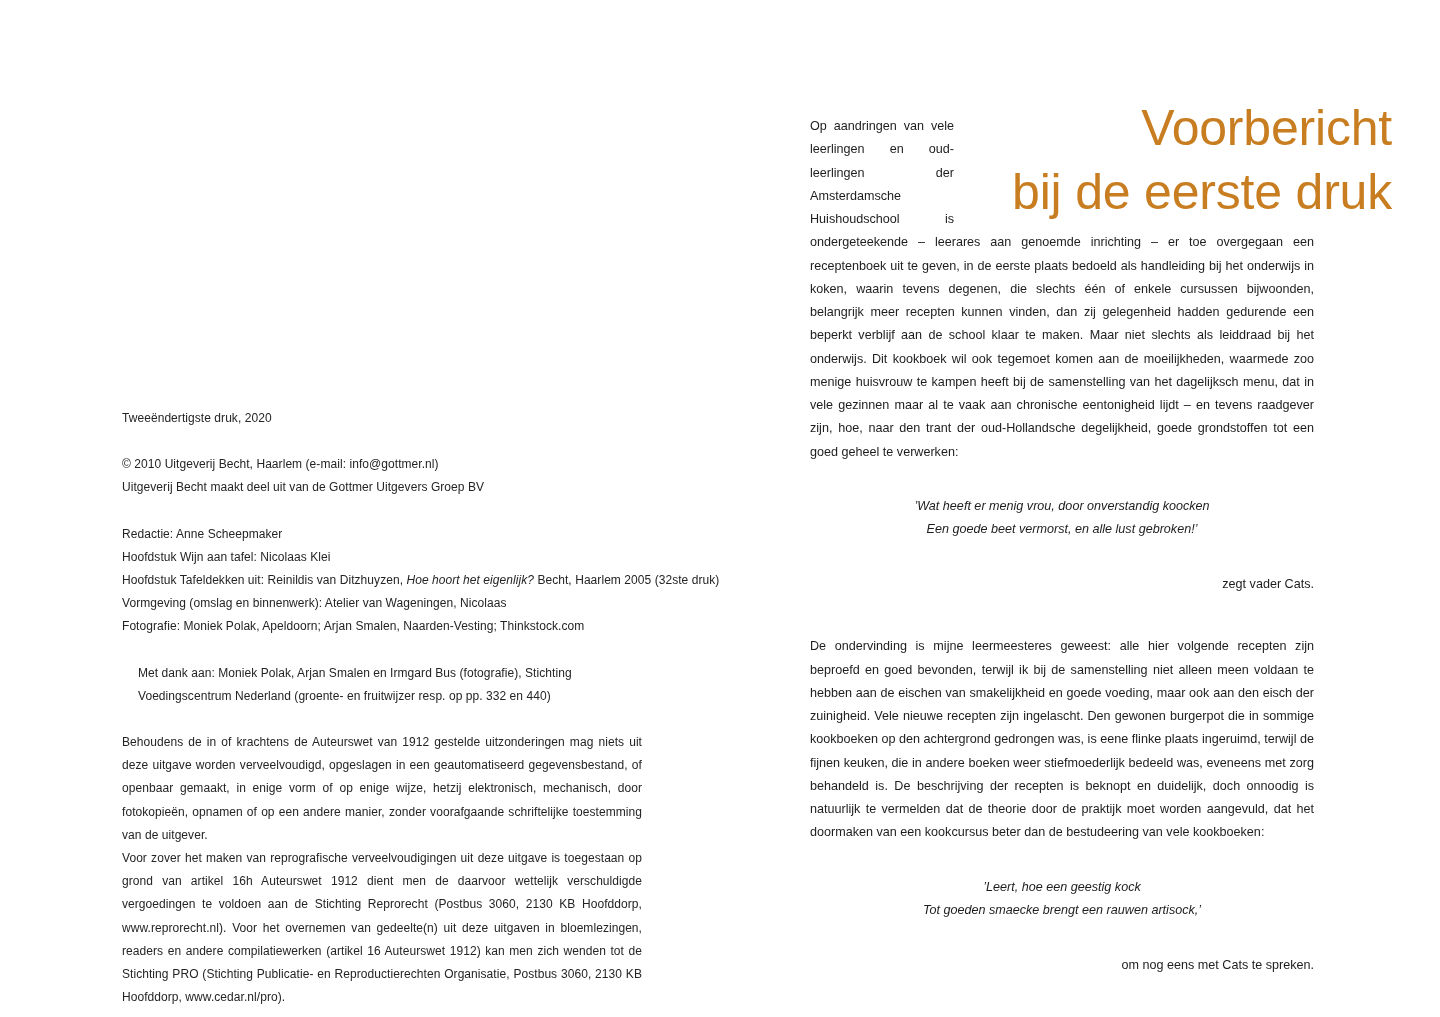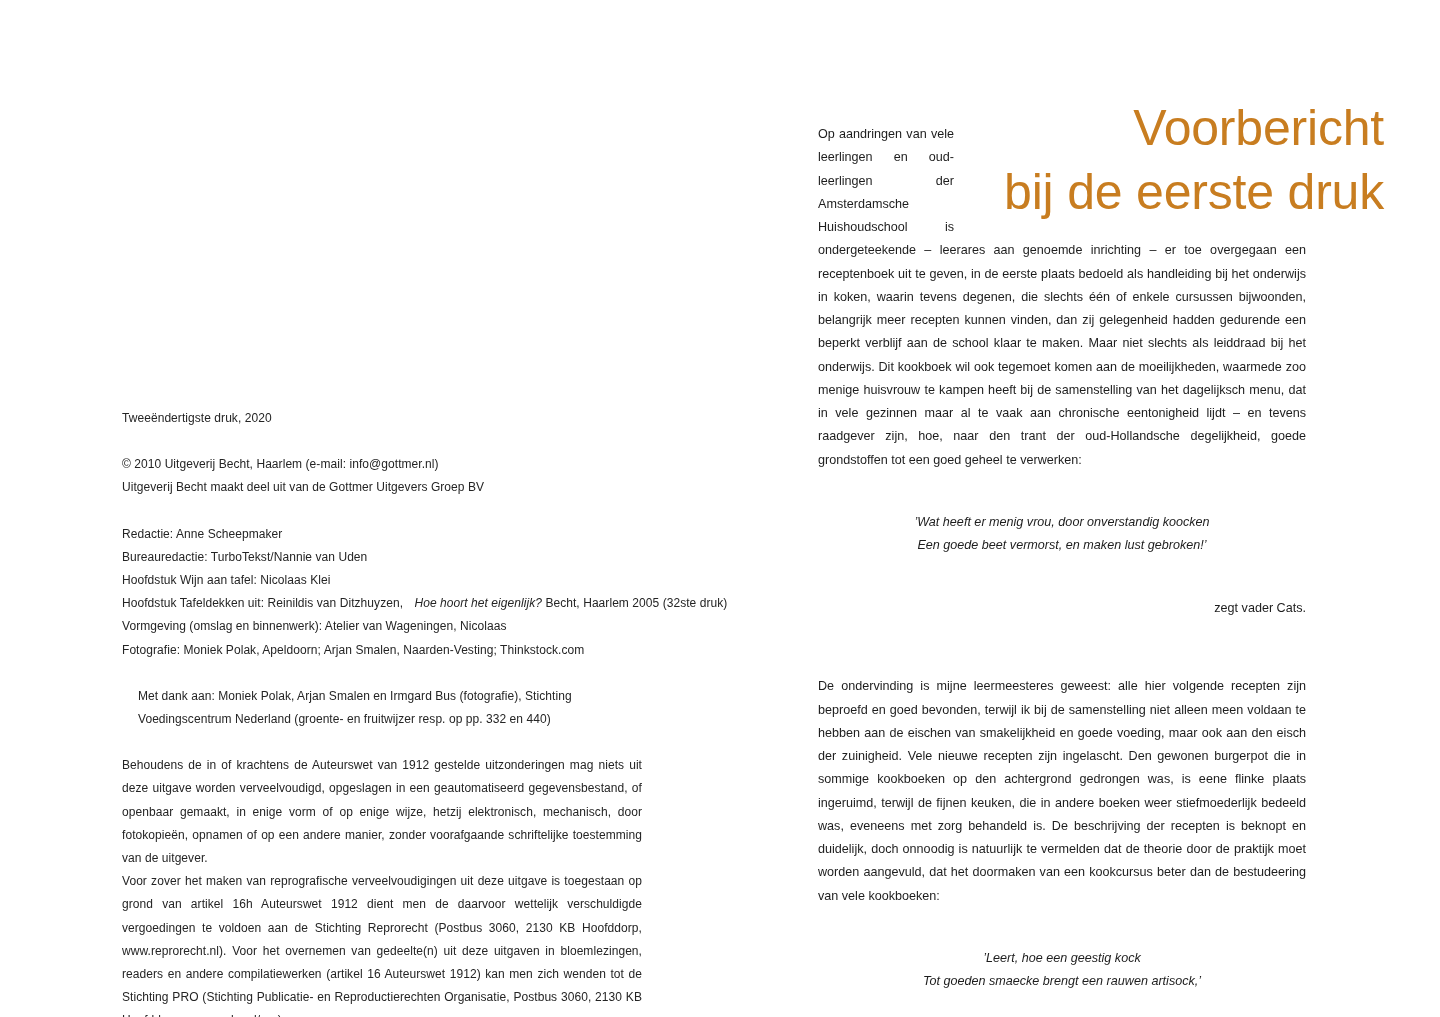--- a/index.html
+++ b/index.html
@@ -50,35 +50,34 @@
     white-space: nowrap;
   }
   .colophon .para {
     text-align: justify;
     white-space: normal;
   }
   .colophon .para-last {
     text-align: left;
   }
   .colophon i {
-    margin-left: 8px;
   }
 
   
   .page-right {
     position: absolute;
     left: 720px;
     top: 0;
     width: 720px;
     height: 1017px;
   }
 
   .chapter-title {
     position: absolute;
-    right: 56px;
+    right: 48px;
     top: 96px;
     width: 560px;
     text-align: right;
     color: #c87d20;
     font-size: 50px;
     line-height: 64px;
     font-weight: 400;
     letter-spacing: -0.004em;
     white-space: nowrap;
   }
@@ -96,21 +95,21 @@
     color: #1d1d1d;
   }
 
   .float-head {
     float: right;
     width: 368px;
     height: 124px;
   }
 
   .body-col p {
-    margin: 16px;
+    margin: 8px;
     text-align: justify;
     text-justify: inter-word;
   }
   .body-col p.lead {
     text-align: justify;
   }
   .body-col p.ragged {
     text-align: right;
   }
   .body-col .gap {
@@ -141,21 +140,20 @@
         <span class="line">Tweeëndertigste druk, 2020</span>
       </div>
 
       <div class="blk">
         <span class="line">© 2010 Uitgeverij Becht, Haarlem (e-mail: info@gottmer.nl)</span>
         <span class="line">Uitgeverij Becht maakt deel uit van de Gottmer Uitgevers Groep BV</span>
       </div>
 
       <div class="blk">
         <span class="line">Redactie: Anne Scheepmaker</span>
-        <span class="line">Bureauredactie: TurboTekst/Nannie van Uden</span>
         <span class="line">Hoofdstuk Wijn aan tafel: Nicolaas Klei</span>
         <span class="line"><span>Hoofdstuk Tafeldekken uit: Reinildis van Ditzhuyzen, </span><i>Hoe hoort het eigenlijk?</i><span> Becht, Haarlem 2005 (32ste druk)</span></span>
         <span class="line">Vormgeving (omslag en binnenwerk): Atelier van Wageningen, Nicolaas</span>
         <span class="line">Fotografie: Moniek Polak, Apeldoorn; Arjan Smalen, Naarden-Vesting; Thinkstock.com</span>
       </div>
 
       <div class="blk">
         <p class="para para-last" style="margin:16px;">Met dank aan: Moniek Polak, Arjan Smalen en Irmgard Bus (fotografie), Stichting Voedingscentrum Nederland (groente- en fruitwijzer resp. op pp. 332 en 440)</p>
       </div>
 
@@ -176,21 +174,21 @@
 
     <div class="body-col">
       <div class="float-head"></div>
 
       <p class="lead">Op aandringen van vele leerlingen en oud-leerlingen der Amsterdamsche Huishoudschool is ondergeteekende – leerares aan genoemde inrichting – er toe overgegaan een receptenboek uit te geven, in de eerste plaats bedoeld als handleiding bij het onderwijs in koken, waarin tevens degenen, die slechts één of enkele cursussen bijwoonden, belangrijk meer recepten kunnen vinden, dan zij gelegenheid hadden gedurende een beperkt verblijf aan de school klaar te maken. Maar niet slechts als leiddraad bij het onderwijs. Dit kookboek wil ook tegemoet komen aan de moeilijkheden, waarmede zoo menige huisvrouw te kampen heeft bij de samenstelling van het dagelijksch menu, dat in vele gezinnen maar al te vaak aan chronische eentonigheid lijdt – en tevens raadgever zijn, hoe, naar den trant der oud-Hollandsche degelijkheid, goede grondstoffen tot een goed geheel te verwerken:</p>
 
       <span class="gap"></span>
 
       <div class="verse">
         <span class="vline">’Wat heeft er menig vrou, door onverstandig koocken</span>
-        <span class="vline">Een goede beet vermorst, en maken lust gebroken!’</span>
+        <span class="vline">Een goede beet vermorst, en alle lust gebroken!’</span>
       </div>
 
       <span class="gap"></span>
 
       <p class="ragged">zegt vader Cats.</p>
 
       <span class="gap"></span>
 
       <p>De ondervinding is mijne leermeesteres geweest: alle hier volgende recepten zijn beproefd en goed bevonden, terwijl ik bij de samenstelling niet alleen meen voldaan te hebben aan de eischen van smakelijkheid en goede voeding, maar ook aan den eisch der zuinigheid. Vele nieuwe recepten zijn ingelascht. Den gewonen burgerpot die in sommige kookboeken op den achtergrond gedrongen was, is eene flinke plaats ingeruimd, terwijl de fijnen keuken, die in andere boeken weer stiefmoederlijk bedeeld was, eveneens met zorg behandeld is. De beschrijving der recepten is beknopt en duidelijk, doch onnoodig is natuurlijk te vermelden dat de theorie door de praktijk moet worden aangevuld, dat het doormaken van een kookcursus beter dan de bestudeering van vele kookboeken:</p>
 

